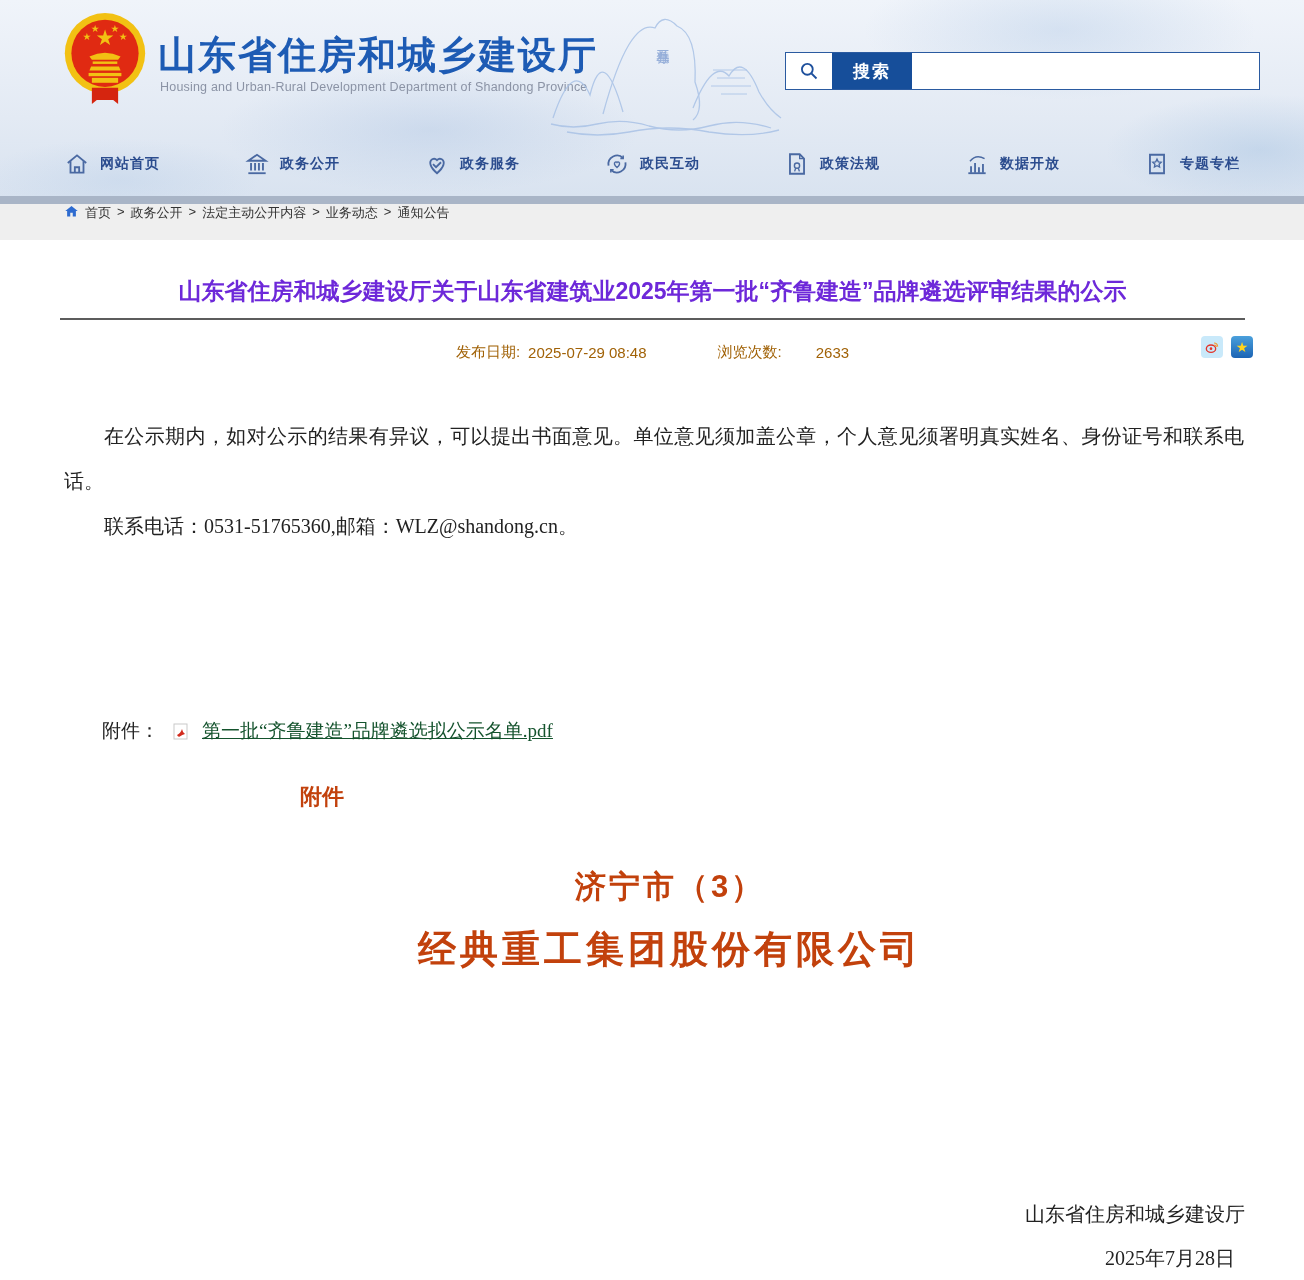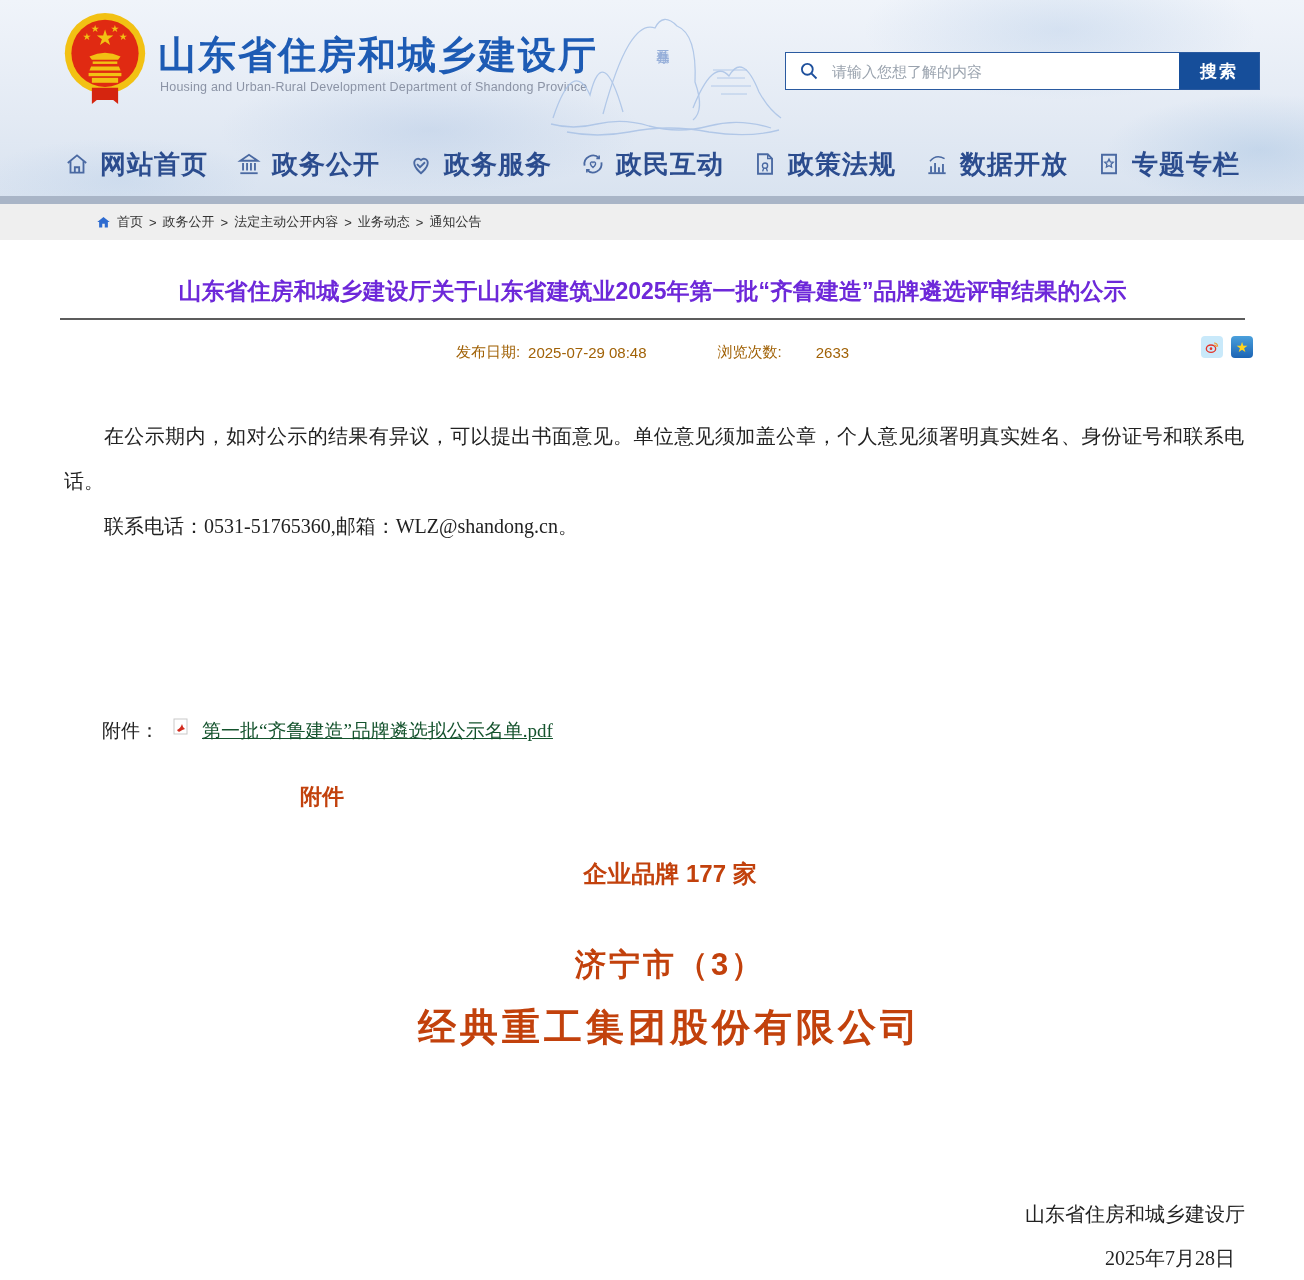--- a/index.html
+++ b/index.html
@@ -43,26 +43,26 @@
     width:80px; background:#164e9a; color:#fff; border:none; cursor:pointer;
     font-size:17px; font-weight:bold; letter-spacing:2px;
     font-family:"Liberation Sans","DejaVu Sans",sans-serif;
   }
   
   .nav {
     position:absolute; left:64px; top:140px; width:1176px; height:48px;
     display:flex; justify-content:space-between; align-items:center;
   }
   .nav-item { display:flex; align-items:center; gap:10px; cursor:pointer; }
-  .nav-item .label { font-size:26px; font-weight:bold; color:#2b4c8e; letter-spacing:1px; }
+  .nav-item .label { font-size:14px; font-weight:bold; color:#2b4c8e; letter-spacing:1px; }
   .nav-strip { position:absolute; top:196px; left:0; width:1304px; height:8px; background:#a9b5c7; }
   
   .breadcrumb {
     position:absolute; top:204px; left:0; width:1304px; height:36px; background:#efefef;
-    display:flex; align-items:center; padding-left:96px; gap:6px;
+    display:flex; align-items:flex-start; padding-left:64px; gap:6px;
     font-size:13px; color:#333;
   }
   .breadcrumb .crumb { cursor:pointer; }
   .breadcrumb .sep { color:#333; }
   
   .article-title {
     position:absolute; top:276px; left:60px; width:1185px;
     text-align:center; font-size:23px; font-weight:bold; color:#6d28d9;
   }
   .title-rule { position:absolute; top:318px; left:60px; width:1185px; border-bottom:2px solid #5c5c5c; }
@@ -80,21 +80,21 @@
   
   .article-body {
     position:absolute; top:414px; left:64px; width:1180px;
     font-family:"Liberation Serif","DejaVu Serif",serif;
     font-size:20px; line-height:45px; color:#222; text-align:justify;
   }
   .article-body p { text-indent:2em; }
   .attachment-row {
     position:absolute; top:718px; left:102px;
     font-family:"Liberation Serif","DejaVu Serif",serif;
-    font-size:19px; color:#222; display:flex; align-items:flex-start; gap:12px;
+    font-size:19px; color:#222; display:flex; align-items:center; gap:12px;
   }
   .attachment-link { color:#14532d; text-decoration:underline; cursor:pointer; }
   .pdf-icon { margin:0 2px; }
   
   .doc-section {
     position:absolute; top:782px; left:240px; width:860px;
     font-family:Liberation Sans, sans-serif; color:#c2410c; text-align:center;
   }
   .doc-appendix { text-align:left; margin-left:60px; font-size:22px; font-weight:bold; }
   .doc-title { margin-top:52px; font-size:29px; font-weight:bold; letter-spacing:1px; }
@@ -150,21 +150,20 @@
     </svg>
   </div>
 
   <div class="search-bar">
     <div class="search-icon-box">
       <svg width="20" height="20" viewBox="0 0 24 24" fill="none" stroke="#1d4f9c" stroke-width="2.2">
         <circle cx="10" cy="10" r="6.5"></circle>
           <path d="M15 15 L21 21"></path>
       </svg>
     </div>
-    <input class="search-input" placeholder="请输入您想了解的内容" style="">
     <button class="search-btn">搜索</button>
   </div>
 
   <div class="nav">
     <div class="nav-item">
       <svg width="26" height="26" viewBox="0 0 24 24" fill="none" stroke="#4a69a2" stroke-width="1.7">
         <path d="M3.5 11 L12 4 L20.5 11"></path>
           <path d="M6 9.5 V20 h12 V9.5"></path>
           <path d="M10 20 v-5 h4 v5"></path>
       </svg>
@@ -271,21 +270,20 @@
   <span>附件：</span>
   <svg class="pdf-icon" width="15" height="17" viewBox="0 0 15 17">
     <rect x="1" y="1" width="13" height="15" fill="#fff" stroke="#c9c9c9"></rect>
     <path d="M4 12 q3.5 -1.5 5 -6 q.8 4 3 5 q-2.8.6 -5.2 2.4 q-1.6 1 -2.8 -1.4 z" fill="#d22b1e"></path>
   </svg>
   <span class="attachment-link">第一批“齐鲁建造”品牌遴选拟公示名单.pdf</span>
 </div>
 
 <div class="doc-section">
   <div class="doc-appendix">附件</div>
-  <div class="doc-count">企业品牌 177 家</div>
   <div class="doc-city">济宁市（3）</div>
   <div class="doc-company">经典重工集团股份有限公司</div>
 </div>
 
 <div class="sign-block">
   <div>山东省住房和城乡建设厅</div>
   <div class="sign-date">2025年7月28日</div>
 </div>
 
 </body></html>

